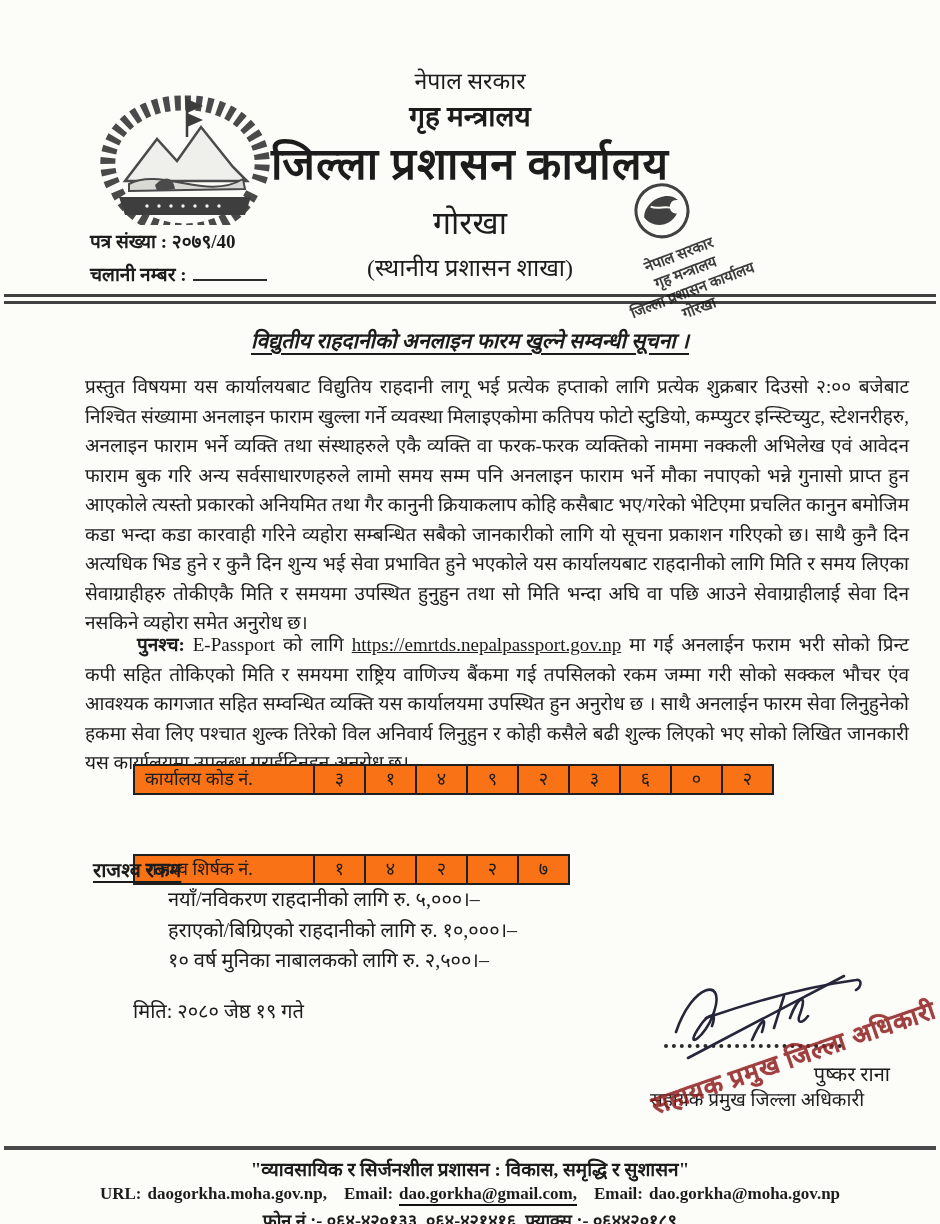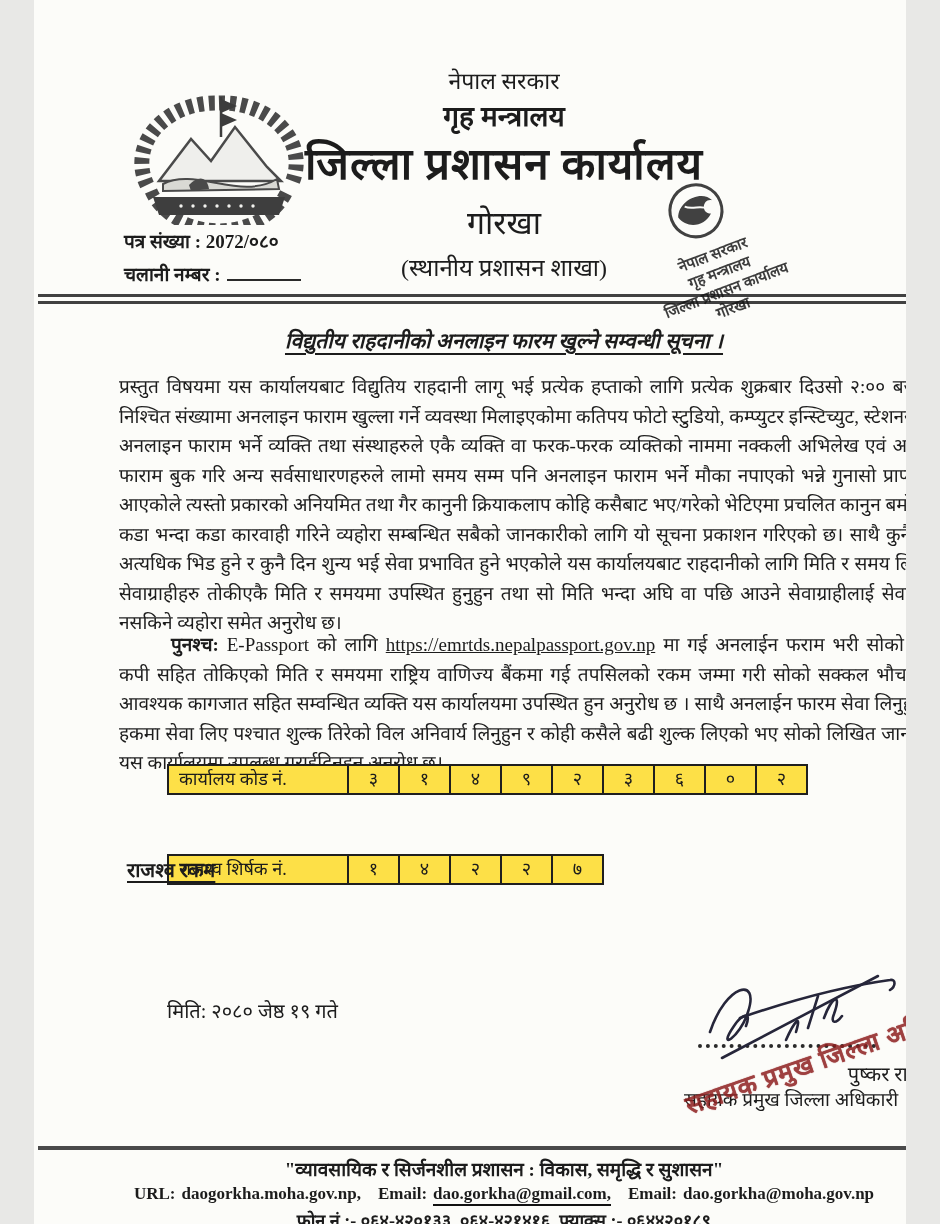--- a/index.html
+++ b/index.html
@@ -1,18 +1,18 @@
 <!DOCTYPE html>
 <html><head>
 <meta charset="utf-8">
 <style>
   * { margin:0; padding:0; box-sizing:border-box; }
   html,body { background:#e8e8e6; }
   .page {
-    position:relative; width:872px; height:1224px; margin:0 auto;
+    position:relative; width:940px; height:1224px; margin:0 auto;
     background:#fcfcf9; overflow:hidden; color:#1c1c1c;
     font-family:"Liberation Serif", serif;
   }
   .abs { position:absolute; }
 
   
   .h-center { left:0; width:940px; text-align:center; }
   .govt-line    { top:64px;  font-size:23px; }
   .ministry     { top:96px;  font-size:28px; font-weight:bold; }
   .office-name  { top:132px; font-size:44px; font-weight:bold; letter-spacing:1px; }
@@ -39,21 +39,21 @@
 
   
   .body-para { left:85px; width:824px; font-size:19px; line-height:29.5px;
     text-align:justify; }
   .para1 { top:372px; }
   .para2 { top:630px; text-indent:52px; }
   .para2 .lead { font-weight:bold; }
   .para2 .link { text-decoration:underline; }
 
   
-  .code-table { display:flex; border:2px solid #1f1f1f; background:#fde047; }
+  .code-table { display:flex; border:2px solid #1f1f1f; background:#f97316; }
   .code-table .label-cell { width:178px; padding-left:10px; font-size:18px;
     height:27px; line-height:26px; }
   .code-table .cells { display:flex; }
   .code-table .cell { width:51px; height:27px; line-height:26px; text-align:center;
     font-size:18px; border-left:2px solid #1f1f1f; }
   .table1 { left:133px; top:764px; }
   .table2 { left:133px; top:811px;margin-top:43px; }
 
   
   .rev-heading { left:93px; top:856px; font-size:20px; font-weight:bold;
@@ -112,21 +112,21 @@
       <circle cx="124" cy="121" r="1.7"></circle>
     </g>
   </svg>
 
   <div class="abs h-center govt-line">नेपाल सरकार</div>
   <div class="abs h-center ministry">गृह मन्त्रालय</div>
   <div class="abs h-center office-name">जिल्ला प्रशासन कार्यालय</div>
   <div class="abs h-center district">गोरखा</div>
   <div class="abs h-center branch">(स्थानीय प्रशासन शाखा)</div>
 
-  <div class="abs letterno l1">पत्र संख्या : 2072/०८०</div>
+  <div class="abs letterno l1">पत्र संख्या : २०७९/40</div>
   <div class="abs letterno l2">
     <span>चलानी नम्बर :</span><span class="blankline"></span>
   </div>
 
   <div class="abs round-stamp">
     <svg width="66" height="62" viewBox="0 0 66 62" style="margin-bottom:2px;">
       <circle cx="33" cy="30" r="26" fill="none" stroke="#191919" stroke-width="3"></circle>
       <path d="M14,30 C20,14 46,12 52,26 C44,20 36,34 46,38 C36,48 18,44 14,30 Z" fill="#191919"></path>
       <path d="M24,22 C30,28 40,26 44,32" stroke="#fcfcf9" stroke-width="2" fill="none"></path>
     </svg>
@@ -169,20 +169,26 @@
 
     <div class="cell">१</div>
         <div class="cell">४</div>
         <div class="cell">२</div>
         <div class="cell">२</div>
         <div class="cell">७</div>
       </div>
   </div>
 
   <div class="abs rev-heading">राजश्व रकम</div>
+  <div class="abs rev-items">
+
+  <div class="rev-item">नयाँ/नविकरण राहदानीको लागि रु. ५,०००।–</div>
+      <div class="rev-item">हराएको/बिग्रिएको राहदानीको लागि रु. १०,०००।–</div>
+      <div class="rev-item">१० वर्ष मुनिका नाबालकको लागि रु. २,५००।–</div>
+    </div>
 
   <div class="abs date-line">मिति: २०८० जेष्ठ १९ गते</div>
 
   <svg class="abs sig-svg" width="220" height="100" viewBox="0 0 220 100">
     <g fill="none" stroke="#26263a" stroke-width="2.6" stroke-linecap="round">
       <path d="M28,66 C44,18 78,10 66,46 C58,72 34,86 52,60 C60,48 70,44 64,60"></path>
       <path d="M196,10 L40,92"></path>
       <path d="M104,74 C112,56 120,46 114,66"></path>
       <path d="M126,62 L136,30"></path>
       <path d="M142,52 C150,30 160,26 152,48 C148,58 154,58 160,50"></path>

